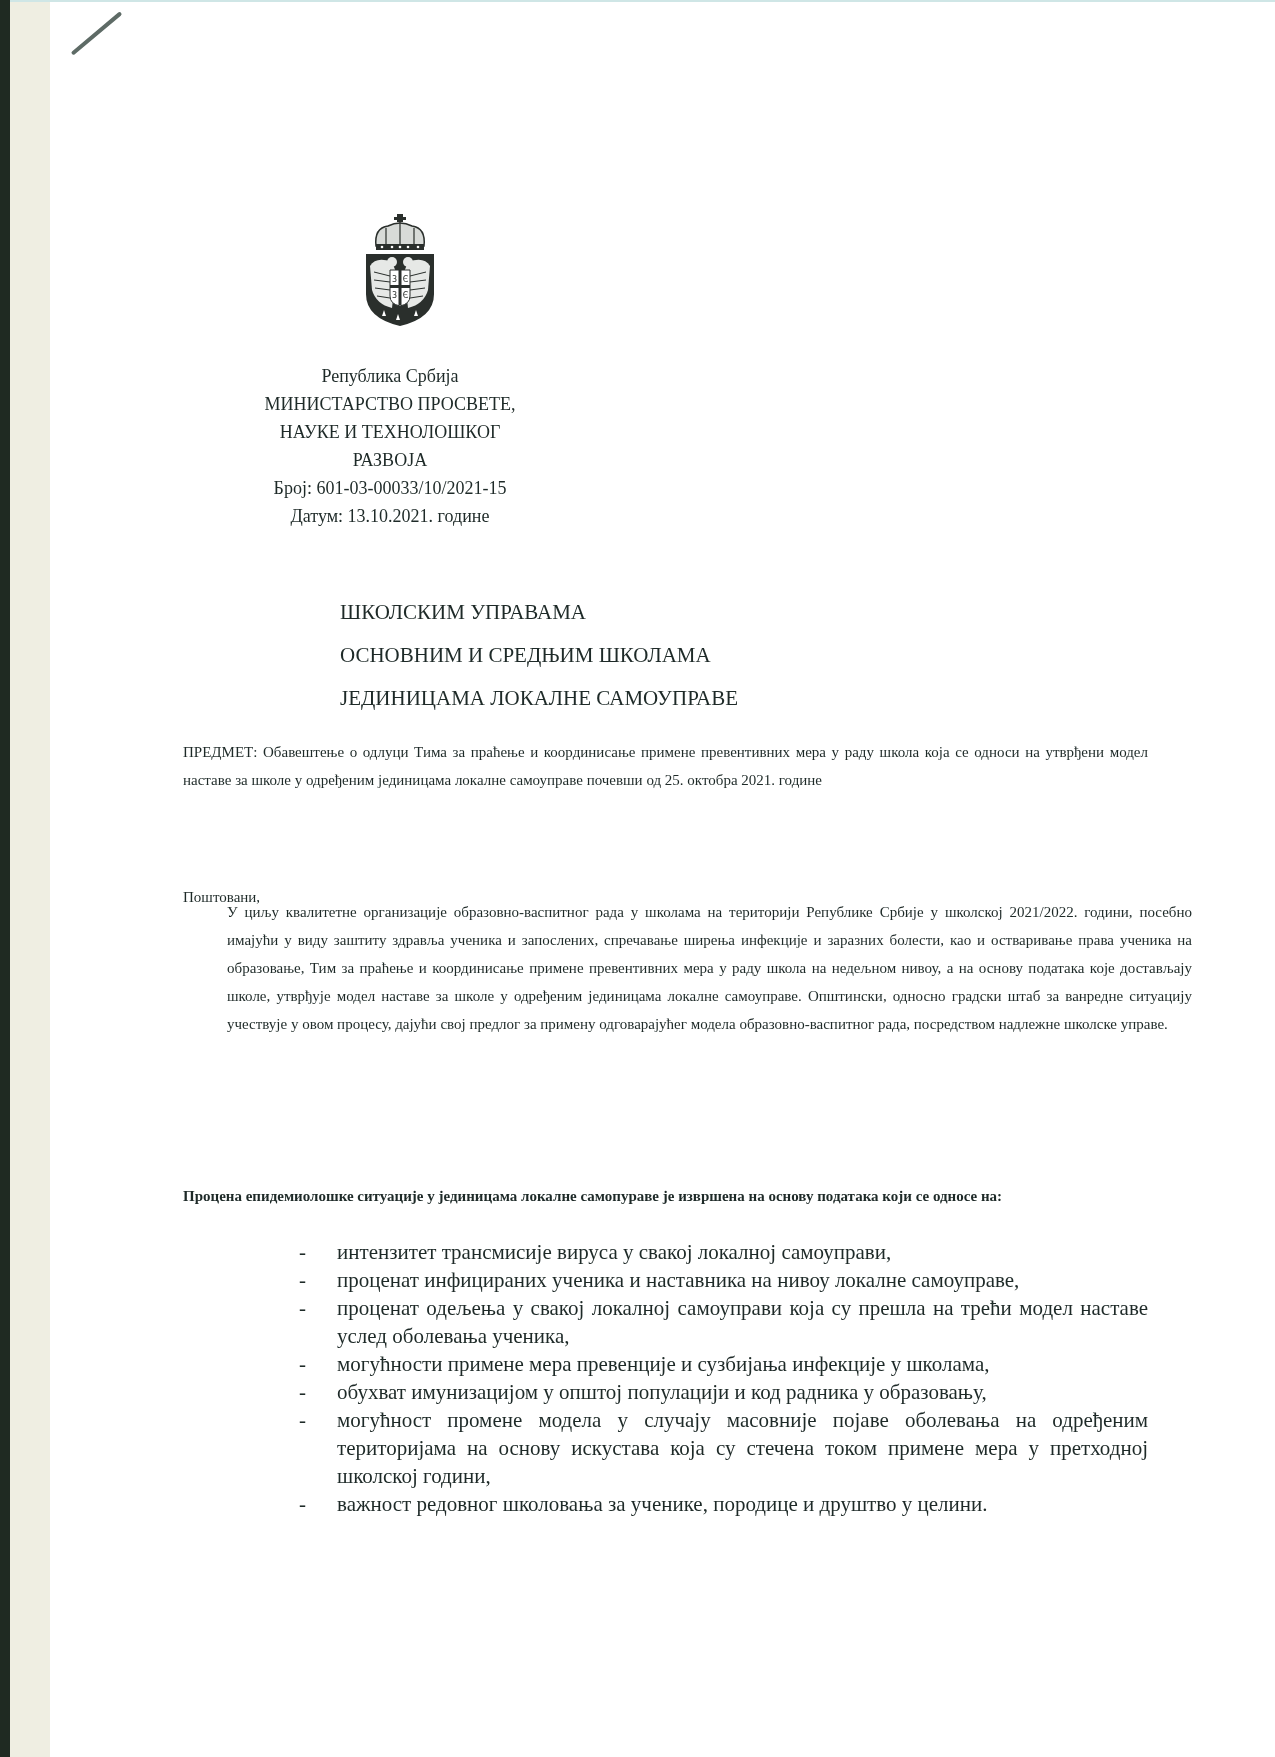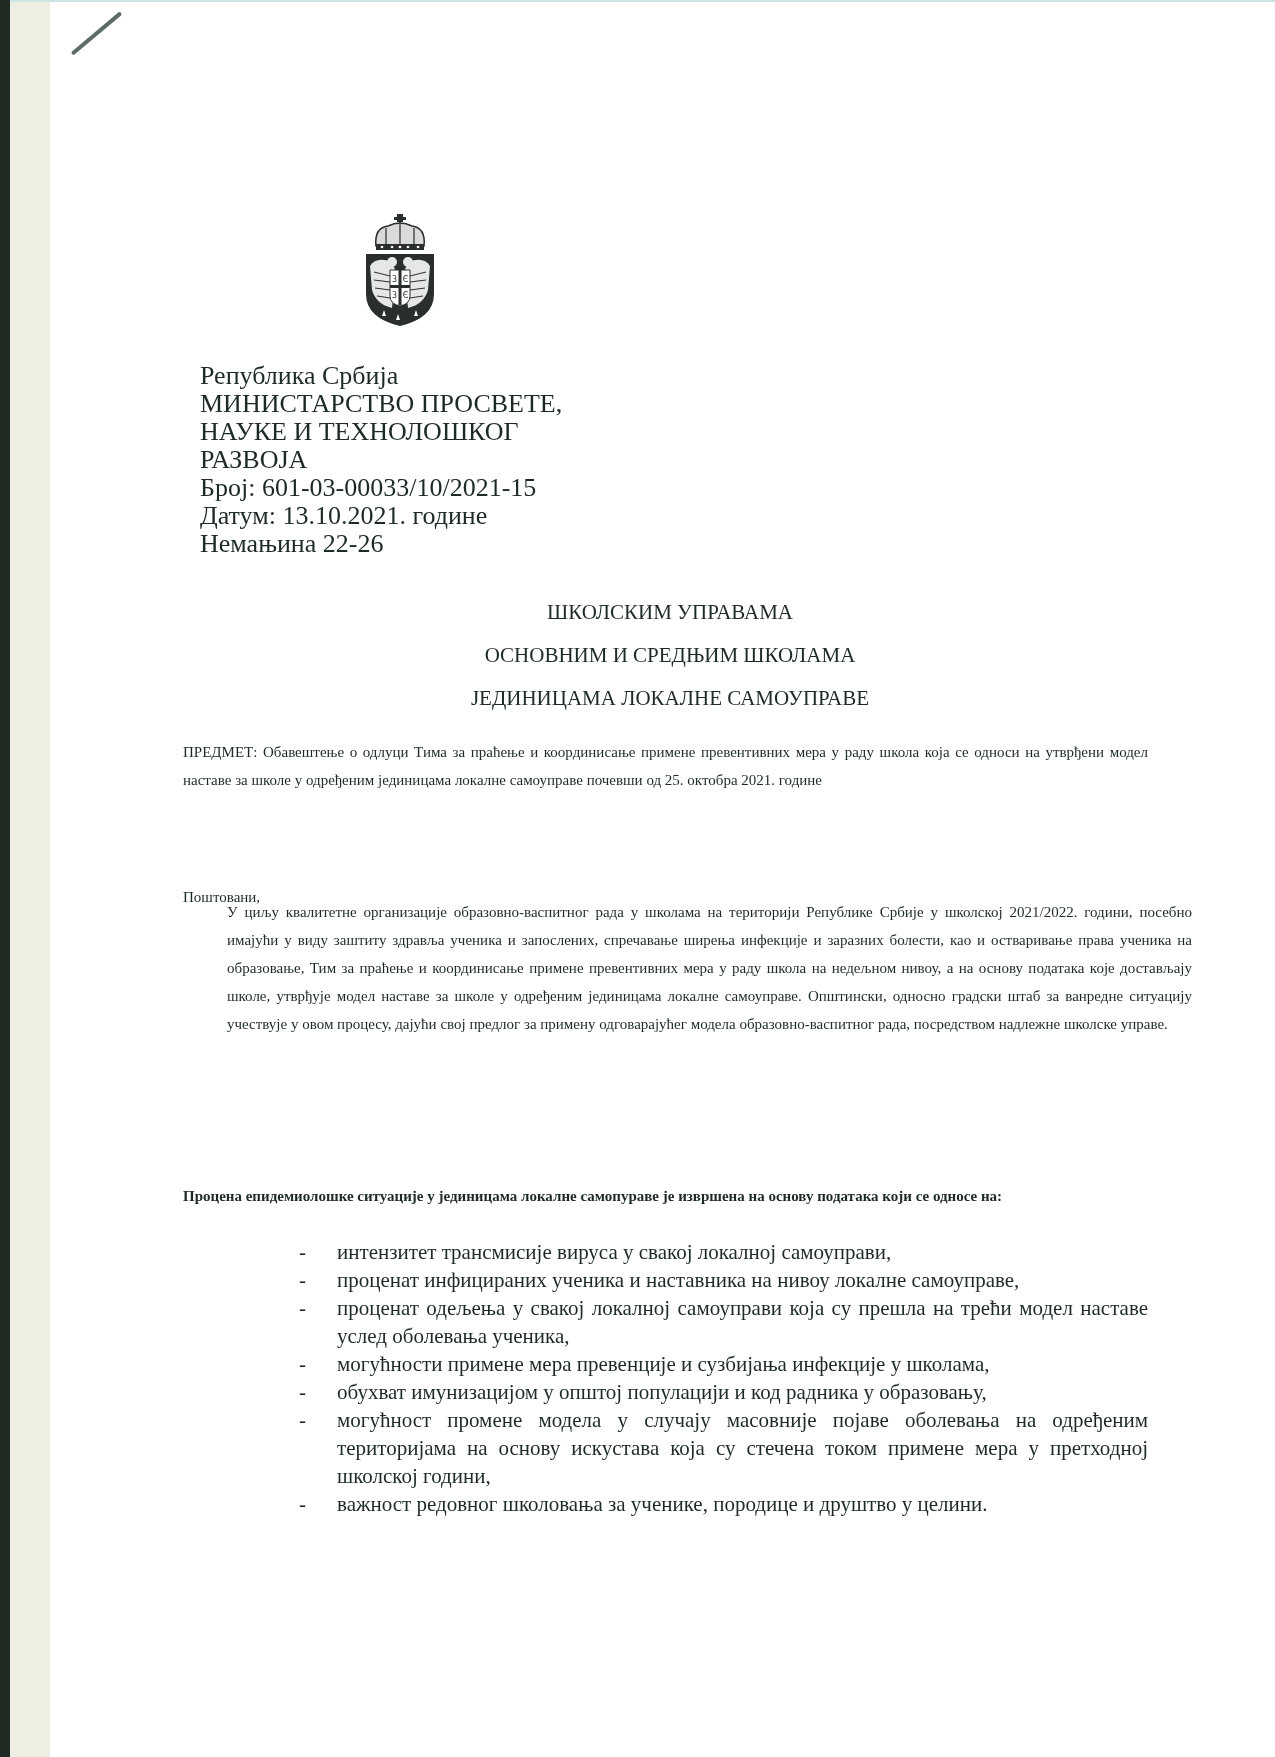--- a/index.html
+++ b/index.html
@@ -32,28 +32,29 @@
       transform: rotate(-40deg);
     }
     .page { position: absolute; left: 0; top: 0; width: 1275px; height: 1757px; }
 
     .coat-of-arms {
       position: absolute; left: 362px; top: 212px; width: 76px; height: 116px;
     }
 
     .header-block {
       position: absolute; left: 200px; top: 362px; width: 380px;
-      font-size: 26px;
+      text-align: center;
+      font-size: 18px;
       line-height: 28px;
     }
     .header-block div { white-space: nowrap; }
 
     .recipients {
       position: absolute; left: 340px; top: 597px; width: 660px;
-      text-align: center; font-size: 21px;
+      text-align: left; font-size: 21px;
     }
     .recipients div { height: 43px; line-height: 30px; }
 
     .body-text {
       position: absolute; left: 183px; width: 965px;
       font-size: 15px; line-height: 28px;
       text-align: justify;
       text-align-last: left;
     }
     .subject { top: 738px; }
@@ -120,21 +121,20 @@
     <path d="M20 104 l2 -6 l2 6 z M34 108 l2 -6 l2 6 z M52 104 l2 -6 l2 6 z" fill="#ffffff"></path>
   </svg>
 
   <div class="header-block">
     <div>Република Србија</div>
     <div>МИНИСТАРСТВО ПРОСВЕТЕ,</div>
     <div>НАУКЕ И ТЕХНОЛОШКОГ</div>
     <div>РАЗВОЈА</div>
     <div>Број: 601-03-00033/10/2021-15</div>
     <div>Датум: 13.10.2021. године</div>
-    <div>Немањина 22-26</div>
   </div>
 
   <div class="recipients">
     <div>ШКОЛСКИМ УПРАВАМА</div>
     <div>ОСНОВНИМ И СРЕДЊИМ ШКОЛАМА</div>
     <div>ЈЕДИНИЦАМА ЛОКАЛНЕ САМОУПРАВЕ</div>
   </div>
 
   <div class="body-text subject">ПРЕДМЕТ: Обавештење о одлуци Тима за праћење и координисање примене превентивних мера у раду школа која се односи на утврђени модел наставе за школе у одређеним јединицама локалне самоуправе почевши од 25. октобра 2021. године</div>
 

